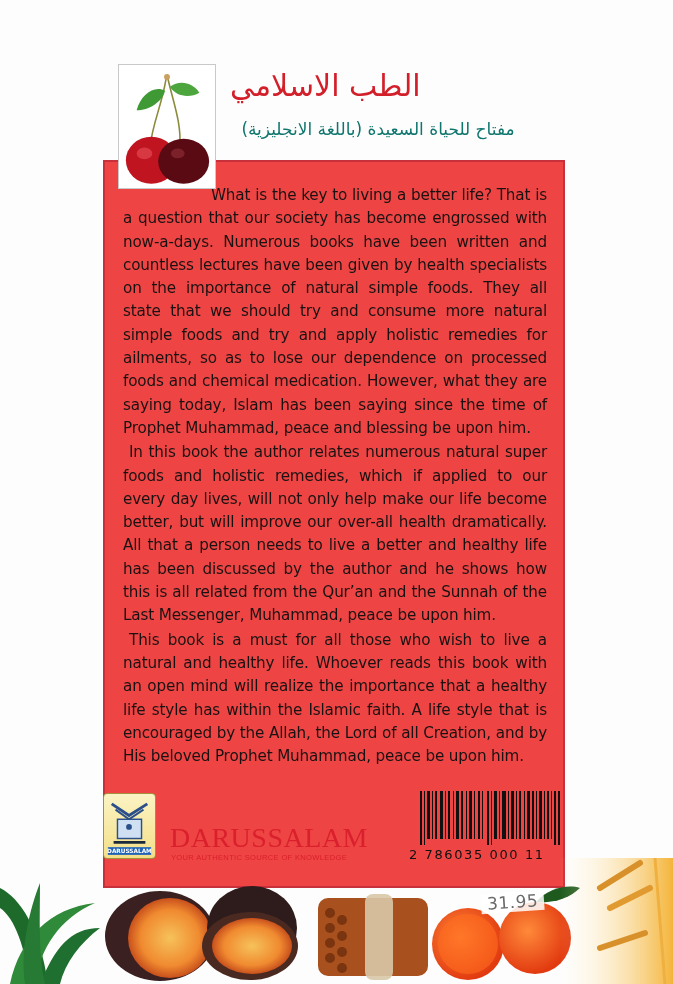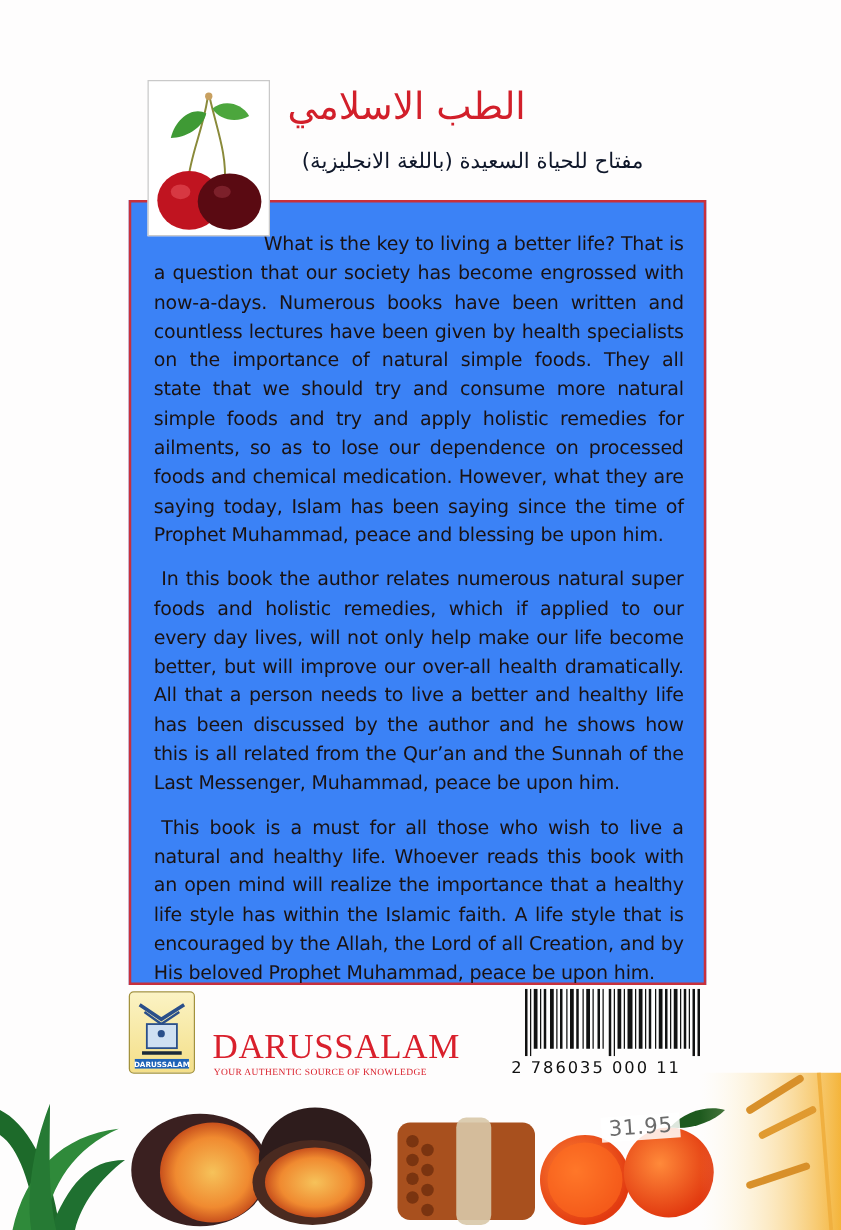--- a/index.html
+++ b/index.html
@@ -3,63 +3,63 @@
   <meta charset="utf-8">
   <style>
     * { margin: 0; padding: 0; box-sizing: border-box; }
     html, body { width: 673px; height: 984px; background: #ffffff; overflow: hidden; }
     body { position: relative; font-family: "DejaVu Sans", sans-serif; color: #1a1212; }
 
     .cover { position: absolute; left: 0; top: 0; width: 673px; height: 984px; background: #fefdfd; }
 
     
     .text-box {
-      position: absolute; left: 103px; top: 160px; width: 462px; height: 628px;
-      border: 2px solid #c8303c; background: #3b82f6;
+      position: absolute; left: 103px; top: 160px; width: 462px; height: 728px;
+      border: 2px solid #c8303c; background: #ef4444;
     }
     .text-box .inner {
       position: absolute; left: 18px; top: 22px; right: 16px;
       font-size: 15.2px; line-height: 23.3px; text-align: justify;
       letter-spacing: -0.15px;
     }
     .text-box p { margin: 0; }
-    .text-box p + p { margin-top: 12px; text-indent: 6px; }
+    .text-box p + p { margin-top: 1px; text-indent: 6px; }
     .float-spacer { float: left; width: 88px; height: 19px; }
 
     
     .cherry-img {
       position: absolute; left: 118px; top: 64px; width: 98px; height: 125px;
       background: #ffffff; border: 1px solid #c9c9c9; z-index: 2;
     }
     .cherry-img svg { width: 100%; height: 100%; display: block; }
 
     
     .ar-title {
       position: absolute; left: 230px; top: 68px; width: 290px; text-align: left;
       color: #d21f2a; font-family: "DejaVu Sans", sans-serif; font-size: 30px; line-height: 36px;
       direction: rtl;
     }
     .ar-sub {
       position: absolute; left: 228px; top: 118px; width: 300px; text-align: center;
-      color: #0f172a; font-family: "DejaVu Sans", sans-serif; font-size: 17px; line-height: 22px;
+      color: #0f766e; font-family: "DejaVu Sans", sans-serif; font-size: 17px; line-height: 22px;
       direction: rtl;
     }
 
     
     .pub-logo {
       position: absolute; left: 103px; top: 793px; width: 53px; height: 66px;
       background: linear-gradient(#fbf3c4, #f4df88); border: 1px solid #a3923c; border-radius: 4px;
     }
     .pub-logo svg { width: 100%; height: 100%; display: block; }
     .pub-name {
       position: absolute; left: 170px; top: 823px; font-family: "Liberation Serif", serif;
       color: #d9202c; font-size: 28px; line-height: 30px; letter-spacing: 0.5px;
     }
     .pub-tagline {
-      position: absolute; left: 171px; top: 853px; font-family: Liberation Serif, serif;
+      position: absolute; left: 171px; top: 853px; font-family: Liberation Sans, sans-serif;
       color: #d9202c; font-size: 7.6px; letter-spacing: 0.3px;
     }
 
     
     .barcode {
       position: absolute; left: 418px; top: 791px; width: 143px; height: 54px;
     }
     .barcode svg { width: 100%; height: 100%; display: block; }
     .barcode-num {
       position: absolute; left: 409px; top: 847px; width: 160px;

